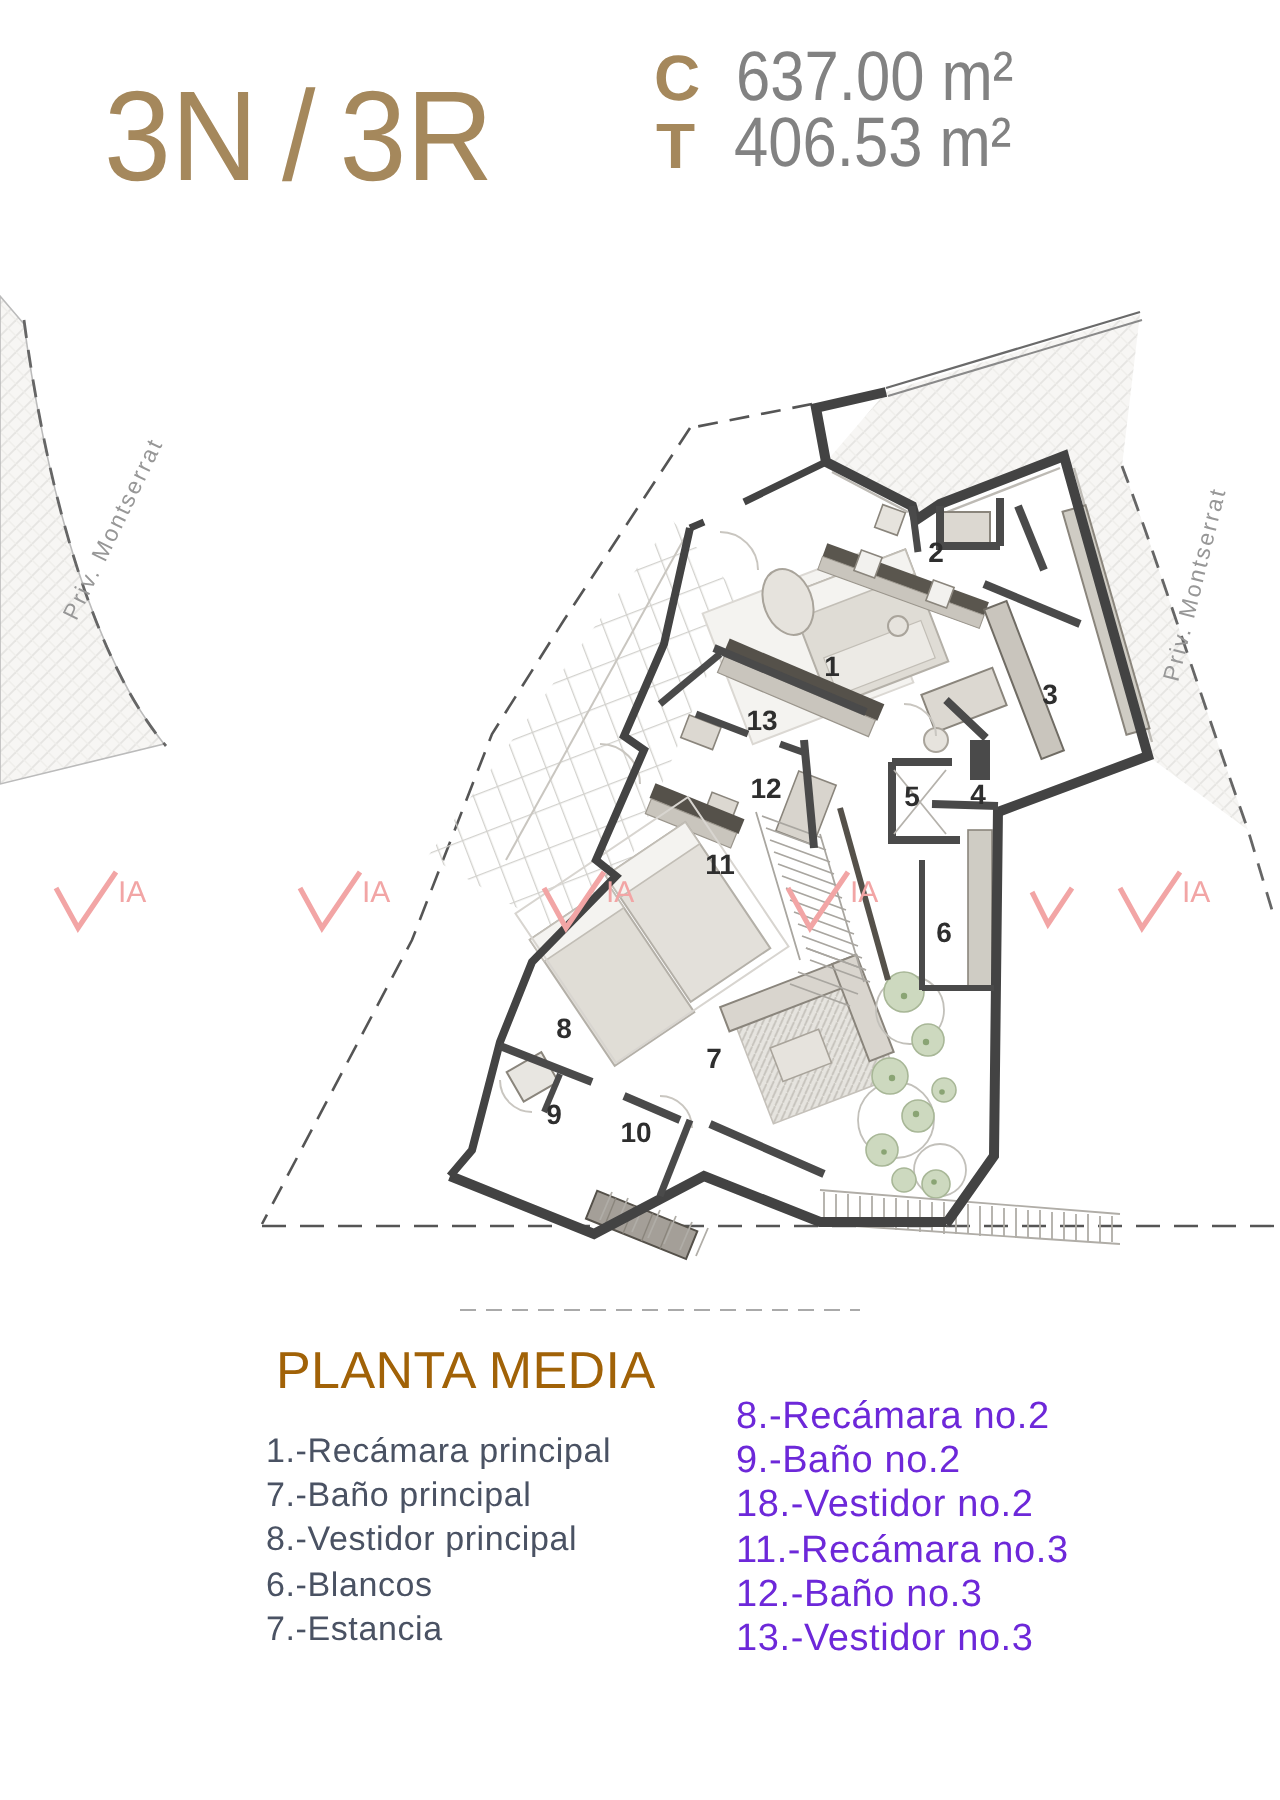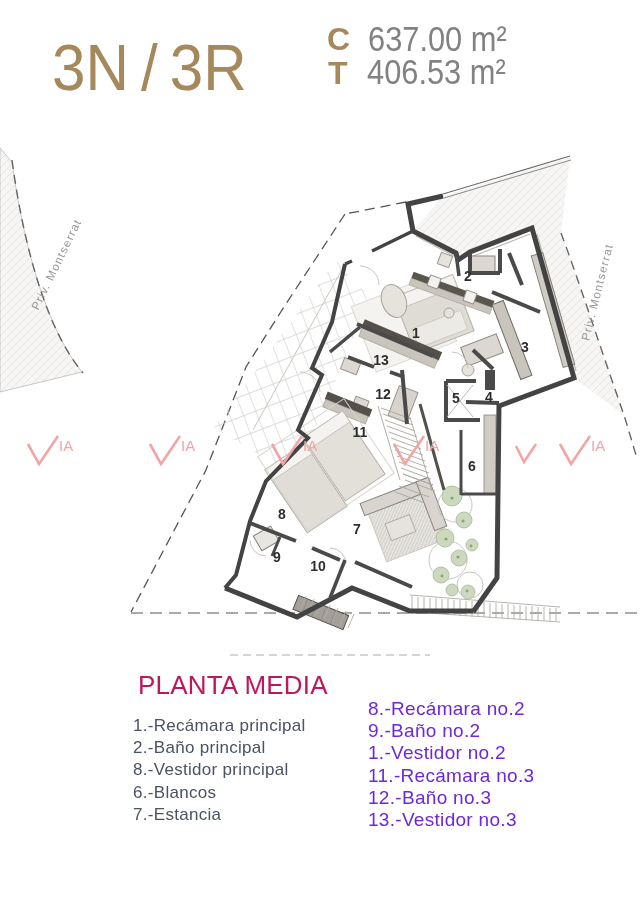--- a/index.html
+++ b/index.html
@@ -266,30 +266,30 @@
   </g>
   <g font-size="15" fill="#f2a5a5" font-family="Liberation Sans, sans-serif">
     <text x="59" y="451">IA</text>
     <text x="181" y="451">IA</text>
     <text x="303" y="451">IA</text>
     <text x="425" y="451">IA</text>
     <text x="591" y="451">IA</text>
   </g>
 </svg>
 
-<div class="abs" style="left:138px;top:672px;font-size:26px;line-height:1;color:#be185d;letter-spacing:0.2px;">PLANTA MEDIA</div>
+<div class="abs" style="left:138px;top:672px;font-size:26px;line-height:1;color:#a16207;letter-spacing:0.2px;">PLANTA MEDIA</div>
 
 <div class="abs" style="left:133px;top:715px;font-size:17px;color:#4a5263;line-height:22.2px;letter-spacing:0.3px;">
   <div>1.-Recámara principal</div>
-  <div>2.-Baño principal</div>
+  <div>7.-Baño principal</div>
   <div>8.-Vestidor principal</div>
   <div>6.-Blancos</div>
   <div>7.-Estancia</div>
 </div>
 
 <div class="abs" style="left:368px;top:698px;font-size:19px;color:#6d28d9;line-height:22.2px;letter-spacing:0.3px;">
   <div>8.-Recámara no.2</div>
   <div>9.-Baño no.2</div>
-  <div>1.-Vestidor no.2</div>
+  <div>18.-Vestidor no.2</div>
   <div>11.-Recámara no.3</div>
   <div>12.-Baño no.3</div>
   <div>13.-Vestidor no.3</div>
 </div>
 
 </body></html>

